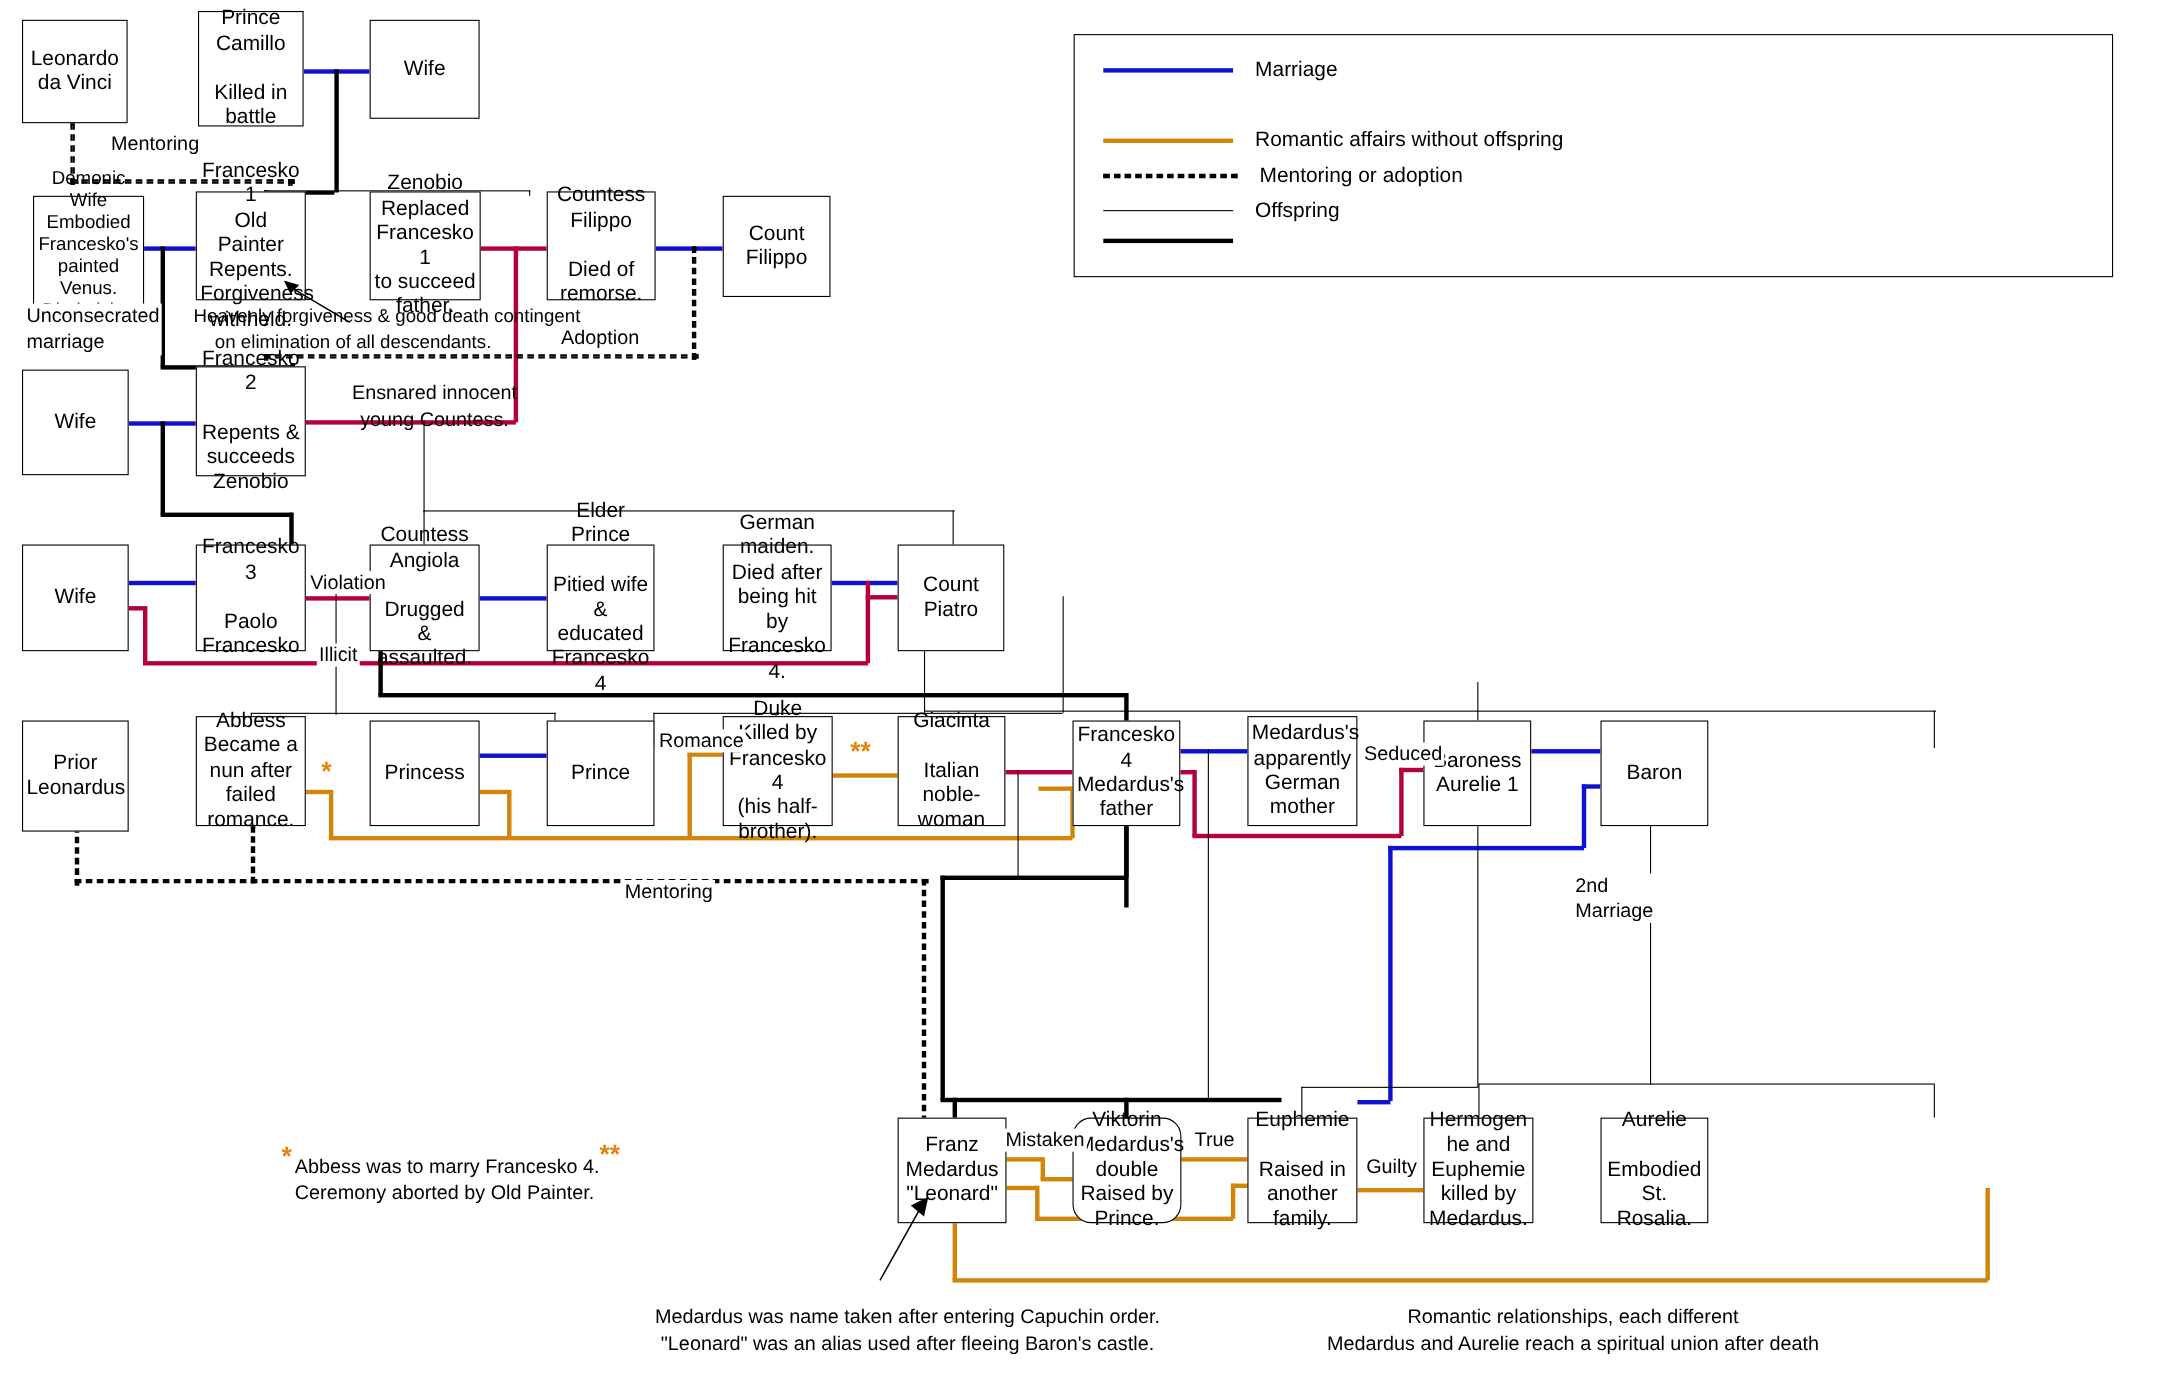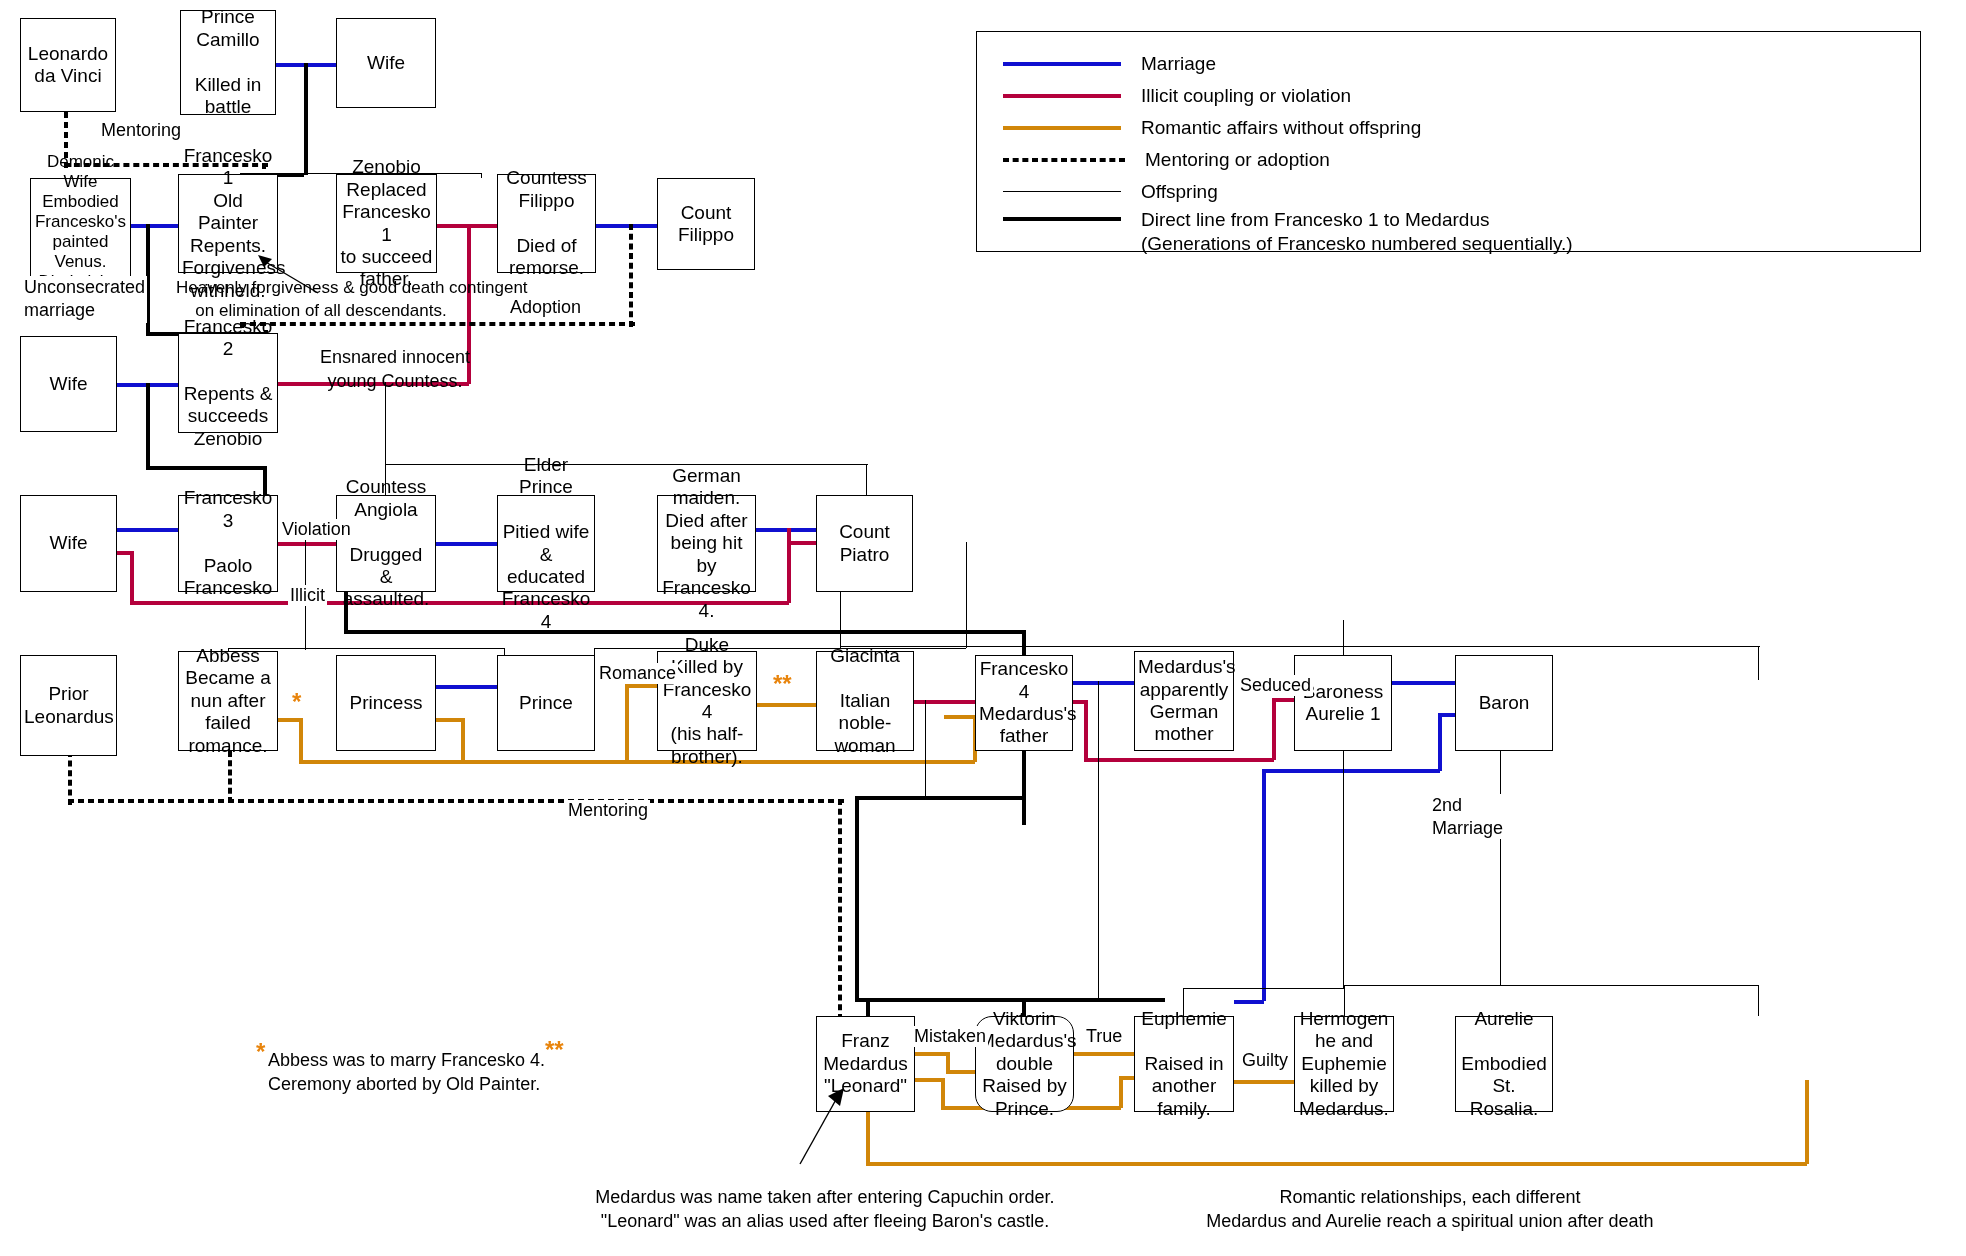--- a/index.html
+++ b/index.html
@@ -444,37 +444,31 @@
   <div class="note c" style="left:545px;top:1185px;width:560px;">Medardus was name taken after entering Capuchin order.
 "Leonard" was an alias used after fleeing Baron's castle.</div>
 
   <div class="note c" style="left:980px;top:1185px;width:900px;">Romantic relationships, each different
 Medardus and Aurelie reach a spiritual union after death</div>
 
   <div id="legend" style="left:976px;top:31px;width:945px;height:221px;">
     <div class="lgrow" style="left:26px;top:20px;width:880px;">
       <div class="lgline ln h blue w4" style="position:relative;"></div>
       <div class="lgtxt">Marriage</div>
-    </div>
-    <div class="lgrow" style="left:26px;top:52px;width:880px;">
-      <div class="lgline ln h red w4" style="position:relative;"></div>
-      <div class="lgtxt">Illicit coupling or violation</div>
     </div>
     <div class="lgrow" style="left:26px;top:84px;width:880px;">
       <div class="lgline ln h orange w4" style="position:relative;"></div>
       <div class="lgtxt">Romantic affairs without offspring</div>
     </div>
     <div class="lgrow" style="left:26px;top:116px;width:880px;align-items:center;">
       <div class="lgline ln h dash" style="position:relative;"></div>
       <div class="lgtxt">Mentoring or adoption</div>
     </div>
     <div class="lgrow" style="left:26px;top:148px;width:880px;">
       <div class="lgline ln h blk w15" style="position:relative;"></div>
       <div class="lgtxt">Offspring</div>
     </div>
     <div class="lgrow" style="left:26px;top:176px;width:880px;align-items:flex-start;">
       <div class="lgline ln h blk w4" style="position:relative;margin-top:9px;"></div>
-      <div class="lgtxt">Direct line from Francesko 1 to Medardus
-(Generations of Francesko numbered sequentially.)</div>
     </div>
   </div>
 
 </div>
 
 </body></html>

